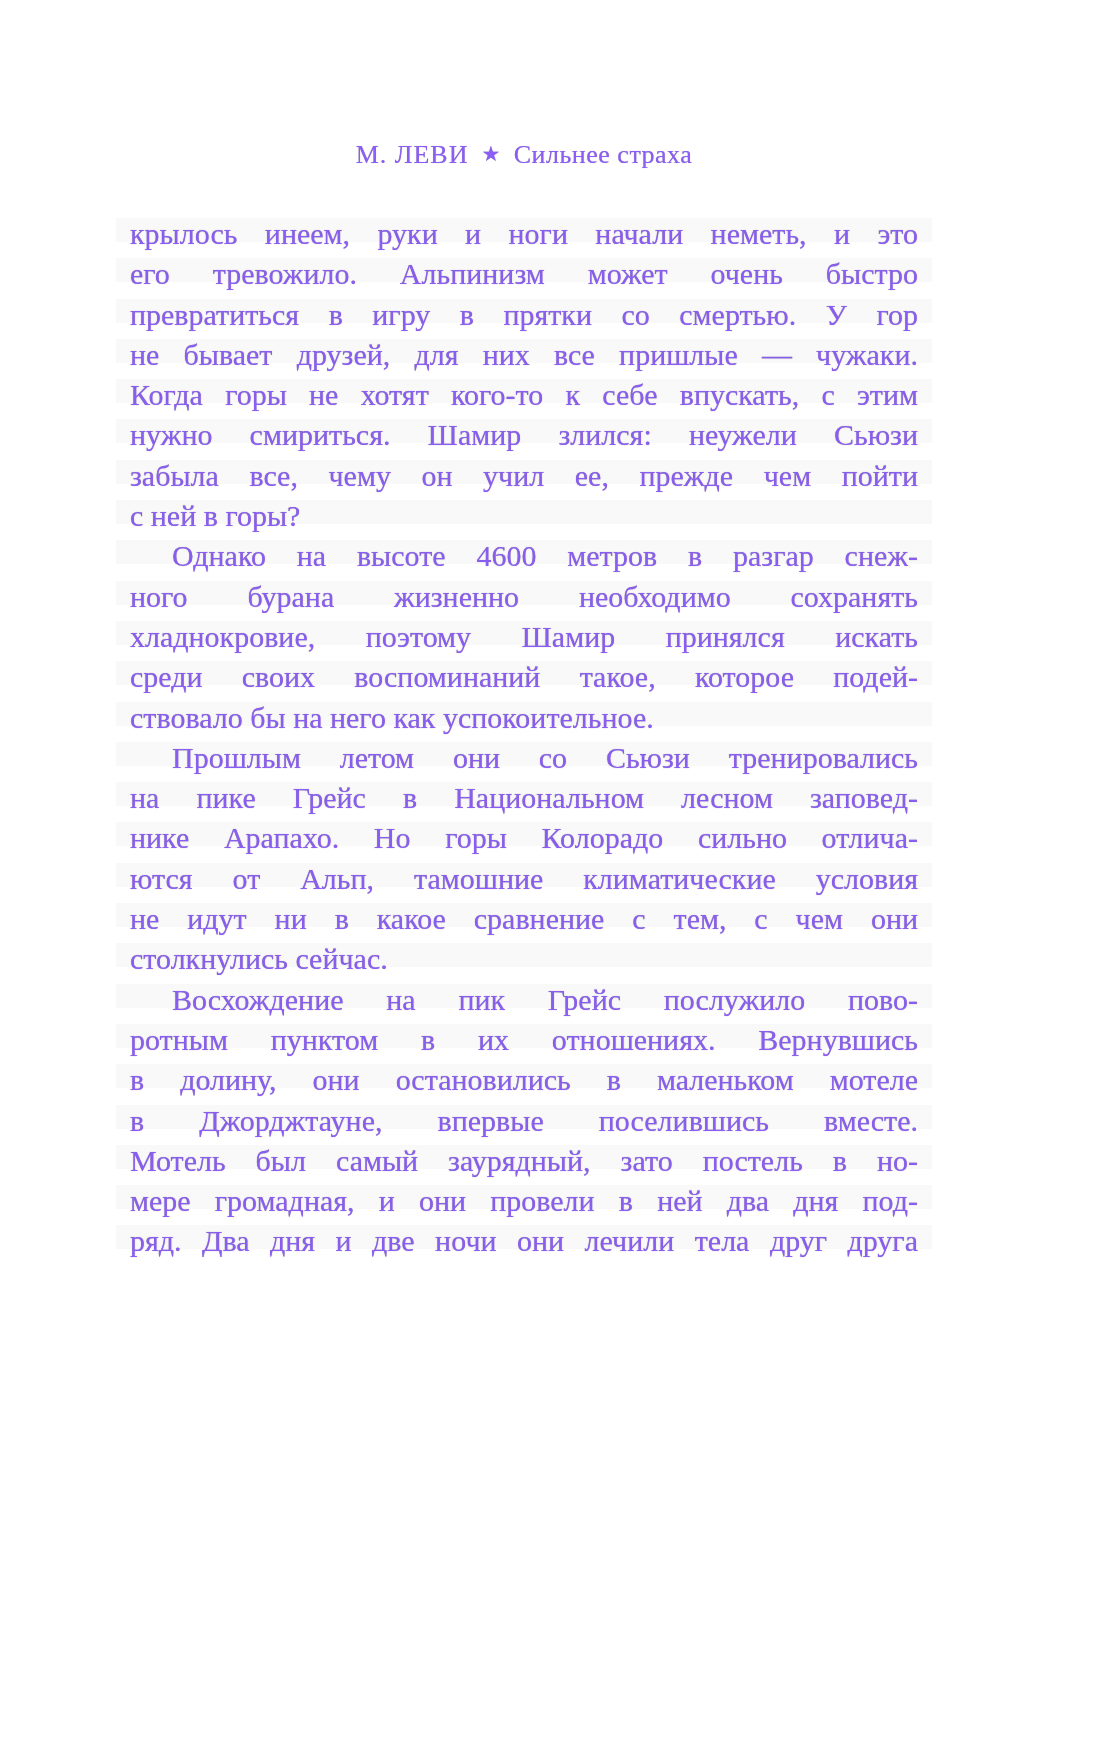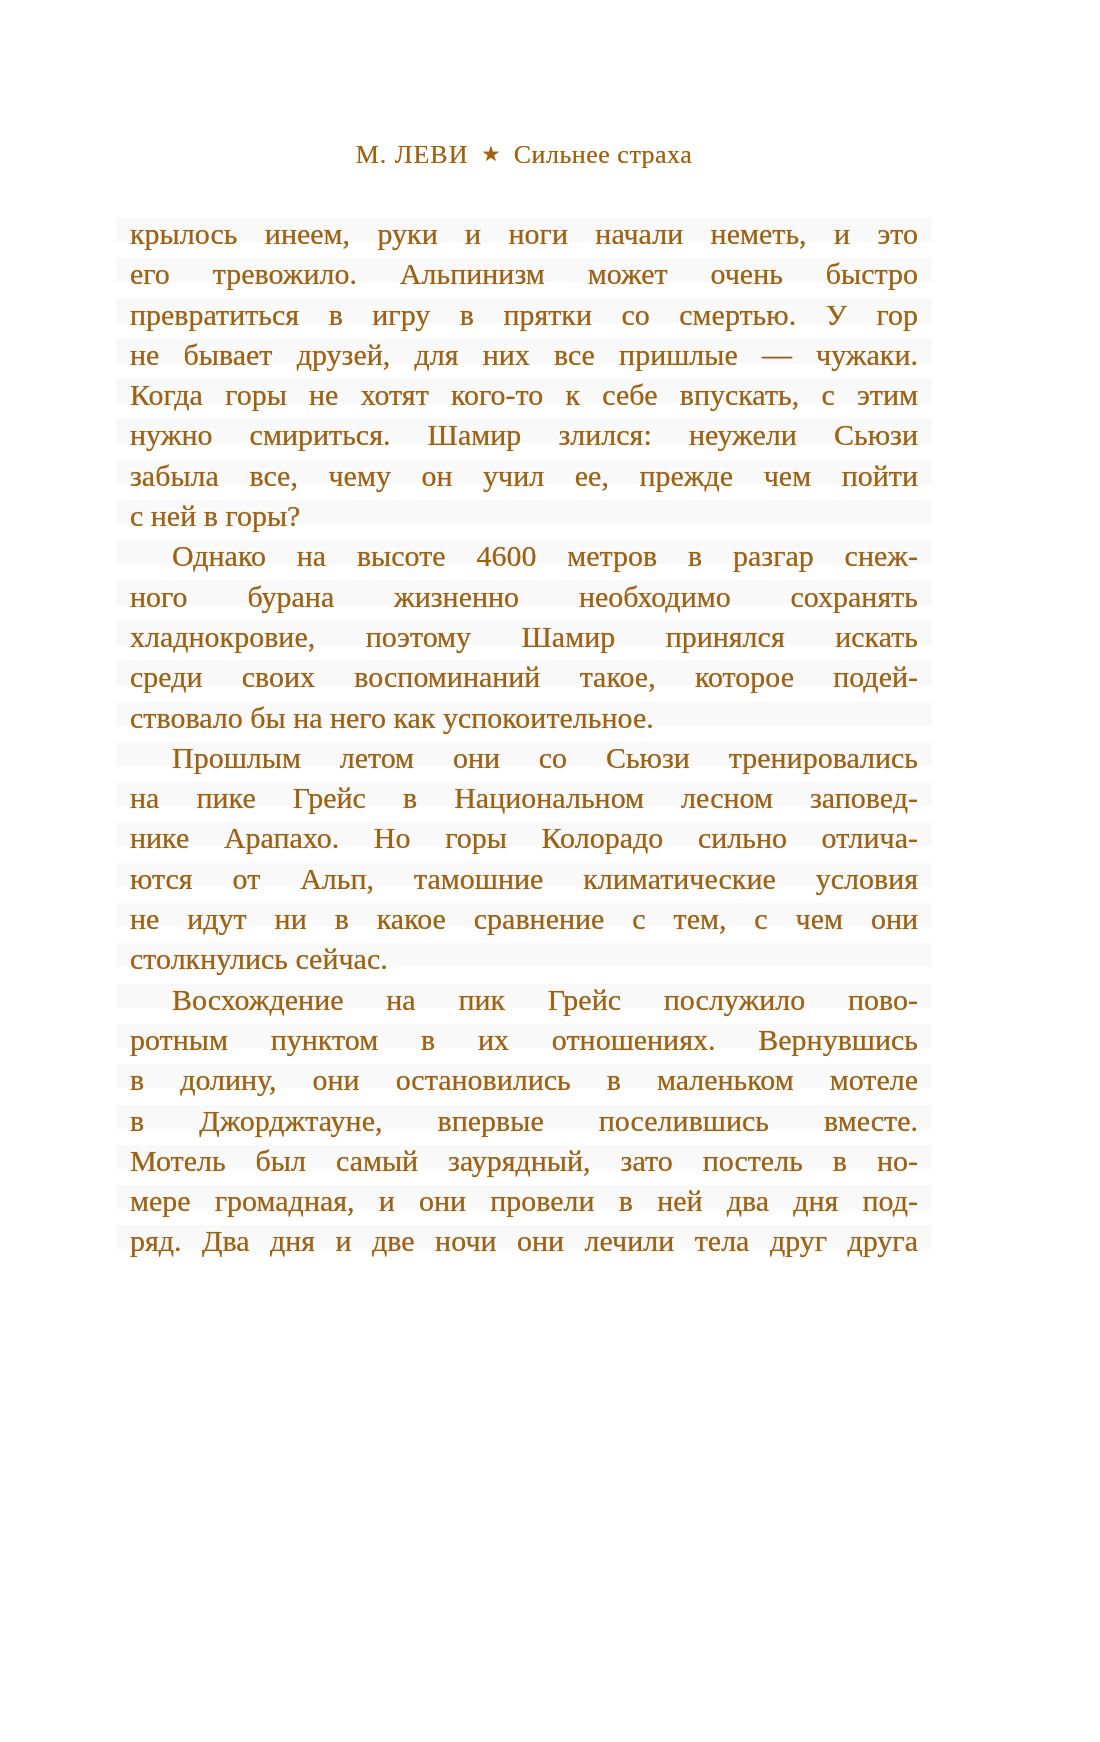--- a/index.html
+++ b/index.html
@@ -6,21 +6,21 @@
     margin: 0;
     padding: 0;
     background: #ffffff;
   }
   .page {
     position: relative;
     width: 1100px;
     height: 1258px;
     background: #ffffff;
     font-family: "Liberation Serif", "DejaVu Serif", serif;
-    color: #a16207;
+    color: #8b5cf6;
     overflow: hidden;
   }
   .running-header {
     position: absolute;
     left: 130px;
     top: 140px;
     width: 788px;
     text-align: center;
     font-size: 26px;
     letter-spacing: 0.5px;

